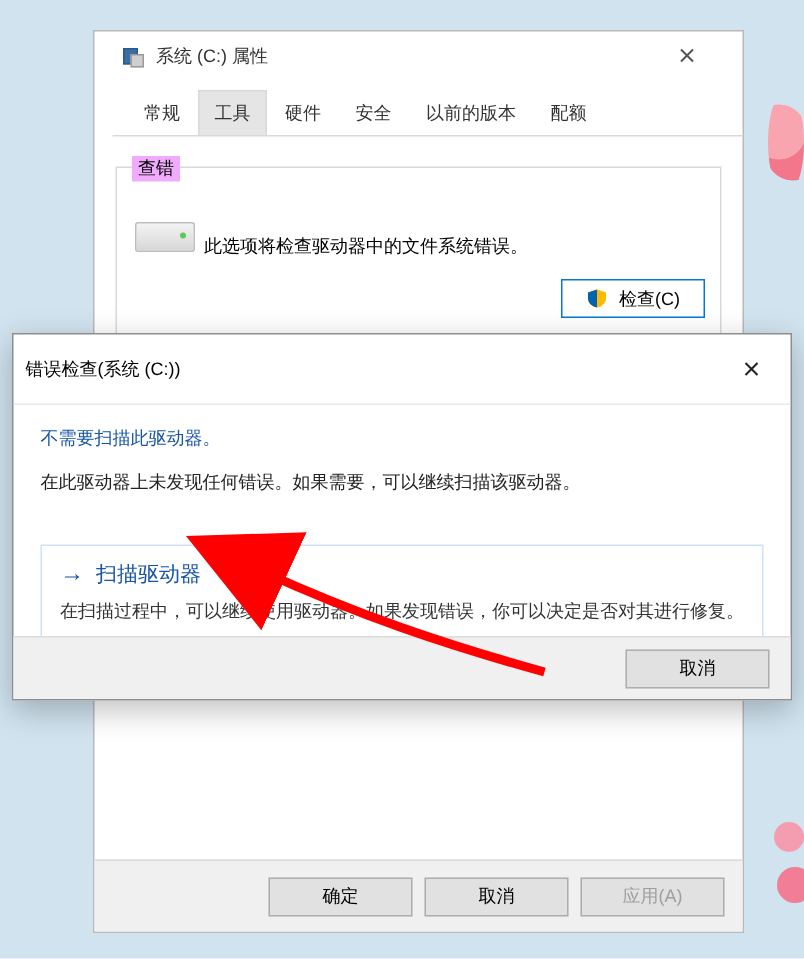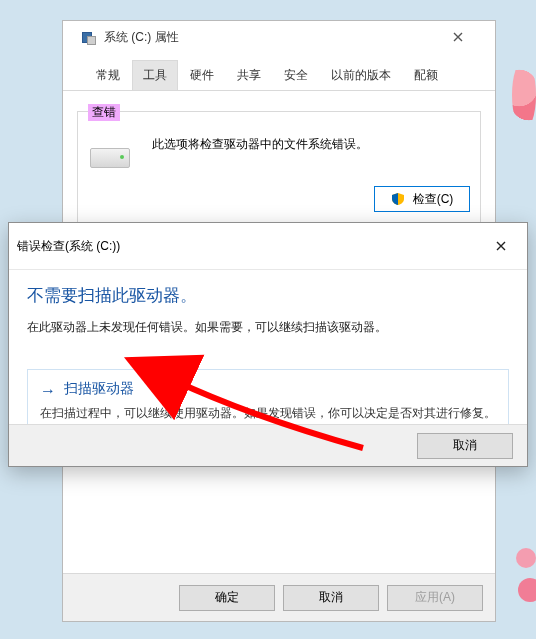--- a/index.html
+++ b/index.html
@@ -9,47 +9,47 @@
     .flower2{top:540px;right:0;width:26px;height:80px;}
 
     .props-window{position:absolute;left:62px;top:20px;width:434px;height:602px;background:#fff;border:1px solid #b9b9b9;}
     .propswin-titlebar{height:32px;display:flex;align-items:center;padding:0 17px;}
     .title-icon{width:16px;height:16px;margin-right:8px;display:inline-block;position:relative;}
     .title-icon::before{content:"";position:absolute;left:2px;top:3px;width:8px;height:9px;background:#3a6ea5;border:1px solid #2a5890;}
     .title-icon::after{content:"";position:absolute;right:0;top:7px;width:7px;height:7px;background:#cfcfcf;border:1px solid #9a9a9a;}
     .propswin-title{flex:1;color:#333;font-size:12px;}
     .propswin-close{width:40px;height:28px;display:flex;align-items:center;justify-content:center;color:#666;font-size:14px;}
 
-    .tabstrip{display:flex;align-items:flex-end;padding:8px 10px 0 22px;border-bottom:1px solid #d9d9d9;height:38px;}
+    .tabstrip{display:flex;align-items:flex-end;padding:8px 10px 0 10px;border-bottom:1px solid #d9d9d9;height:38px;margin-left:12px;}
     .tab{padding:6px 10px;font-size:12px;color:#333;border:1px solid transparent;border-bottom:none;margin-right:1px;}
     .tab.active{border-color:#d9d9d9;background:#e5e5e5;position:relative;top:0;}
 
     .tabpanel{padding:14px;}
     .groupbox{border:1px solid #d9d9d9;padding:8px 10px 14px 10px;position:relative;margin-top:6px;}
     .groupbox-title{position:absolute;top:-8px;left:10px;background:#f0abfc;padding:0 4px;font-size:12px;}
-    .group-row{display:flex;align-items:flex-start;gap:22px;margin-top:14px;}
+    .group-row{display:flex;align-items:flex-end;gap:6px;margin-top:14px;}
     .drive-glyph{width:42px;height:36px;margin-top:4px;display:inline-block;position:relative;}
     .drive-glyph::before{content:"";position:absolute;left:2px;top:10px;width:38px;height:18px;background:linear-gradient(#f3f3f3,#d7d7d7);border:1px solid #bdbdbd;border-radius:2px;}
     .drive-glyph::after{content:"";position:absolute;right:6px;top:17px;width:4px;height:4px;background:#59c959;border-radius:50%;}
     .group-desc{flex:1;font-size:12px;line-height:20px;}
     .group-btn-row{display:flex;justify-content:flex-end;margin-top:12px;}
     .winbtn{min-width:96px;height:26px;padding:0 10px;border:1px solid #adadad;background:#e1e1e1;font-size:12px;font-family:inherit;cursor:pointer;display:inline-flex;align-items:center;justify-content:center;gap:8px;}
     .winbtn:disabled{color:#9e9e9e;}
     .winbtn.primary{border-color:#0078d7;background:#fff;}
     .shield-icon{width:14px;height:14px;display:inline-block;position:relative;}
     .shield-icon svg{width:14px;height:14px;display:block;}
 
     .props-footer{position:absolute;left:0;right:0;bottom:0;height:48px;border-top:1px solid #d9d9d9;display:flex;align-items:center;justify-content:flex-end;gap:8px;padding:12px 12px;background:#f0f0f0;}
 
     .modal{position:absolute;left:8px;top:222px;width:520px;height:245px;background:#fff;border:1px solid #8e8e8e;box-shadow:0 6px 20px rgba(0,0,0,.25);}
     .modal-titlebar{height:47px;display:flex;align-items:center;padding:0 8px;border-bottom:1px solid #e8e8e8;}
     .modal-title{flex:1;font-size:12px;}
     .modal-close{width:36px;height:26px;display:flex;align-items:center;justify-content:center;color:#333;font-size:13px;}
     .modal-body{padding:14px 18px 6px;}
-    .modal-heading{color:#1855a3;font-size:17px;margin-bottom:12px;}
+    .modal-heading{color:#1855a3;font-size:12px;margin-bottom:12px;}
     .modal-desc{font-size:12px;color:#222;margin-bottom:33px;}
     .option-box{border:1px solid #cfe2f3;padding:10px 12px;}
     .option-head{display:flex;align-items:center;gap:8px;color:#1855a3;font-size:14px;margin-bottom:6px;}
     .arrow-right{color:#1855a3;font-size:16px;line-height:1;}
     .option-desc{color:#333;font-size:12px;line-height:18px;}
     .modal-footer{position:absolute;right:0;bottom:0;left:0;height:42px;display:flex;align-items:center;justify-content:flex-end;padding:0 14px;background:#f0f0f0;border-top:1px solid #dcdcdc;}
 
     .big-arrow{position:absolute;left:118px;top:340px;width:260px;height:120px;pointer-events:none;}
   </style>
 </head>
@@ -69,21 +69,20 @@
       <svg width="10" height="10" viewBox="0 0 10 10">
           <path d="M1 1 L9 9 M9 1 L1 9" stroke="#555" stroke-width="1.4"></path>
         </svg>
     </div>
   </div>
 
   <div class="tabstrip">
     <div class="tab">常规</div>
     <div class="tab active">工具</div>
     <div class="tab">硬件</div>
-    <div class="tab">共享</div>
     <div class="tab">安全</div>
     <div class="tab">以前的版本</div>
     <div class="tab">配额</div>
   </div>
 
   <div class="tabpanel">
     <div class="groupbox">
       <div class="groupbox-title">查错</div>
       <div class="group-row">
         <span class="drive-glyph"></span>

